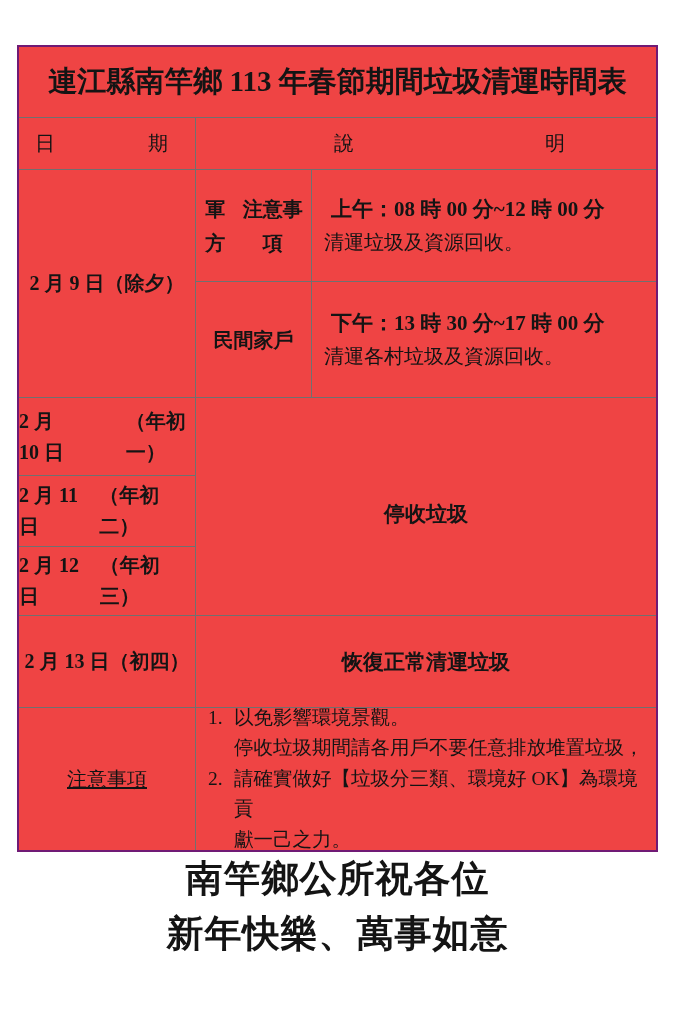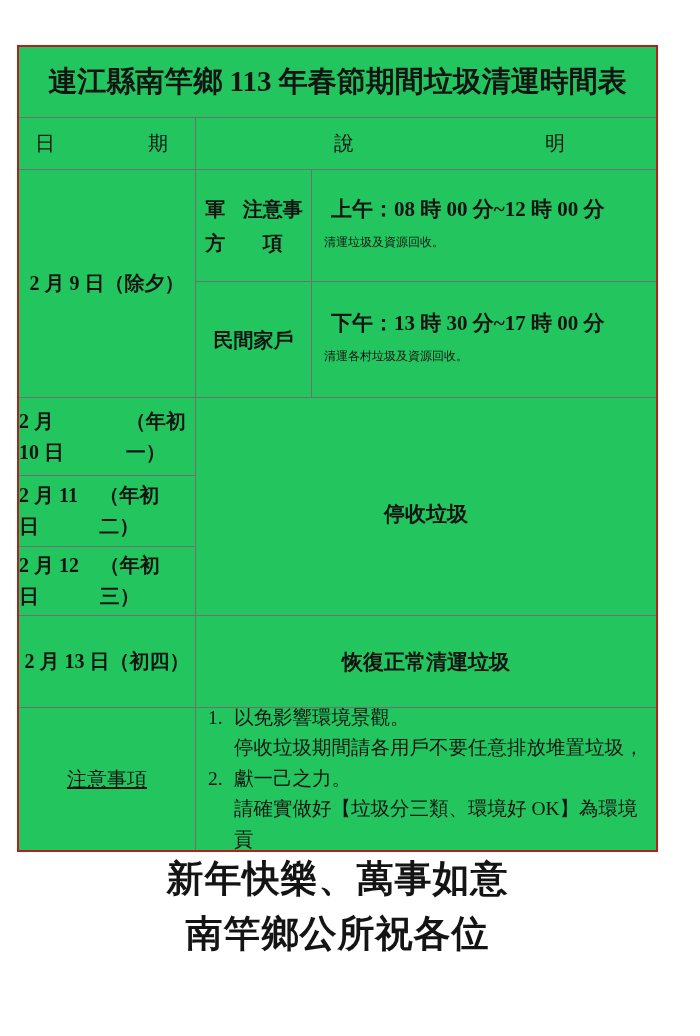--- a/index.html
+++ b/index.html
@@ -4,21 +4,21 @@
 <style>
   * { margin:0; padding:0; box-sizing:border-box; }
   html,body { background:#e9e9e9; }
   .page {
     position:relative; width:700px; height:1036px; background:#ffffff;
     font-family:"Liberation Serif","DejaVu Serif",serif; color:#141414;
     overflow:hidden; margin:0 auto;
   }
   .doc-table {
     position:absolute; left:17px; top:45px; width:641px;
-    border:2px solid #b91c1c; background:#22c55e;
+    border:2px solid #701a75; background:#ef4444;
     display:flex; flex-direction:column;
   }
   .row { display:flex; border-top:1.4px solid #707070; }
   .row:first-child { border-top:none; }
 
   .title-row { height:70px; align-items:center; justify-content:center; }
   .title-text { font-size:29px; font-weight:bold; letter-spacing:0; white-space:nowrap; }
 
   .c1 { width:177px; flex:none; border-right:1.4px solid #707070; }
   .cexp { flex:1; min-width:0; }
@@ -41,21 +41,21 @@
   .c2 {
     width:116px; flex:none; border-right:1.4px solid #707070;
     display:flex; align-items:center; justify-content:center;
     font-size:20px; font-weight:bold; line-height:34px; text-align:center;
   }
   .c3 {
     flex:1; min-width:0; display:flex; flex-direction:column; justify-content:center;
     padding-left:12px; line-height:33px;
   }
   .time { font-size:21px; font-weight:bold; white-space:nowrap;margin-left:7px; }
-  .desc { font-size:12px; white-space:nowrap; }
+  .desc { font-size:20px; white-space:nowrap; }
 
   .stopblock { height:218px; }
   .stack { display:flex; flex-direction:column; }
   .stack .datecell { border-top:1.4px solid #707070; }
   .stack .datecell:first-child { border-top:none;gap:48px; }
   .d10 { height:77px; } .d11 { height:71px; } .d12 { flex:1; }
   .merged {
     flex:1; display:flex; align-items:center; justify-content:center;
     font-size:21px; font-weight:bold; padding-top:14px;
   }
@@ -168,27 +168,27 @@
         <div class="note">
           <span class="note-num">1.</span>
           <div class="note-body">
             <div>以免影響環境景觀。</div>
             <div>停收垃圾期間請各用戶不要任意排放堆置垃圾，</div>
           </div>
         </div>
         <div class="note">
           <span class="note-num">2.</span>
           <div class="note-body">
+            <div>請確實做好【垃圾分三類、環境好 OK】為環境貢</div>
             <div>獻一己之力。</div>
-            <div>請確實做好【垃圾分三類、環境好 OK】為環境貢</div>
           </div>
         </div>
       </div>
     </div>
 
   </div>
 
   <div class="footer">
+    <div>南竿鄉公所祝各位</div>
     <div>新年快樂、萬事如意</div>
-    <div>南竿鄉公所祝各位</div>
   </div>
 
 </div>
 
 </body></html>

